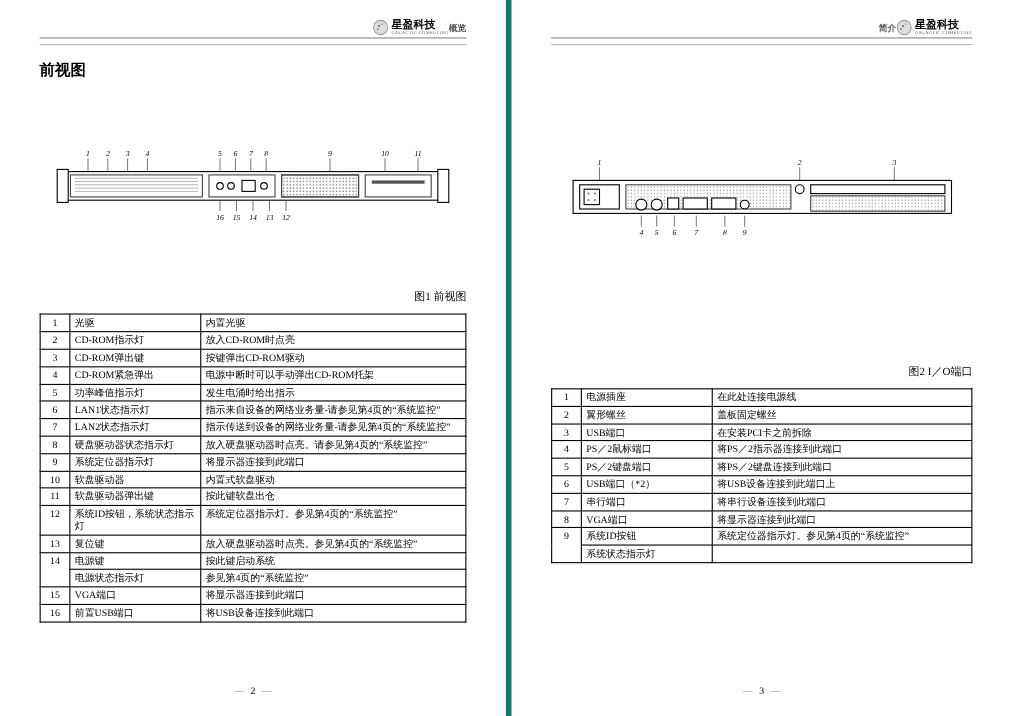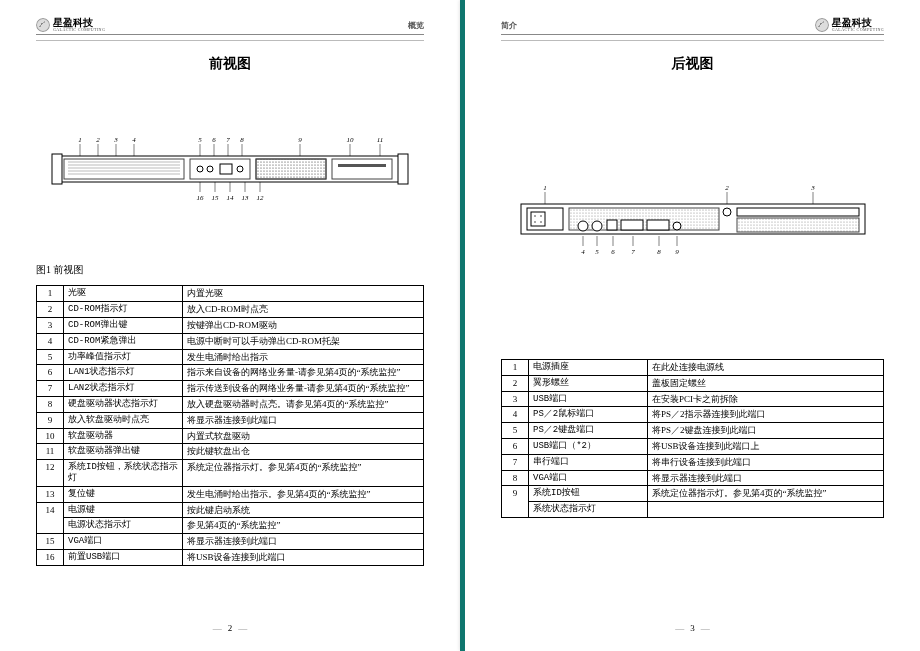--- a/index.html
+++ b/index.html
@@ -26,21 +26,21 @@
     position: relative;
     display: flex;
     flex-direction: column;
   }
   .page + .page {
     border-left: 5px solid #0f766e;
   }
   .page-header {
     display: flex;
     align-items: center;
-    justify-content: space-between;
+    justify-content: flex-end;
     border-bottom: 1px double #888;
     padding-bottom: 2px;
   }
   .page-header::after{
     content:"";
     position:absolute;
     left:36px; right:36px;
     top:40px;
     border-top:1px solid #bbb;
   }
@@ -63,50 +63,49 @@
   .logo-text {
     display:flex; flex-direction:column; line-height:1;
   }
   .logo-cn { font-size:10px; font-weight:bold; }
   .logo-en { font-size:4px; letter-spacing:0.4px; color:#555;}
   .header-label { font-size:8px; color:#555;font-weight:bold; }
   .section-title {
     font-size: 14px;
     font-weight: bold;
     margin: 20px 0 8px 0;
-    text-align: center;
   }
   .device-figure {
     background:#fff;
     padding:2px;
     margin:auto;
     text-align:center;
   }
   .device-svg { display:block; margin:0 auto;}
   .fig-caption {
-    text-align:left;
+    text-align:right;
     font-size:10px;
     margin:6px 0 8px 0;
   }
   table.component-table {
     border-collapse: collapse;
     width: 100%;
     font-size:9px;
     line-height:1.2;
   }
   table.component-table td {
     border:1px solid #000;
     padding:2px 4px;
     vertical-align:top;
   }
   table.component-table td.idx {
     width:18px;
     text-align:center;
   }
-  table.component-table td.col-name { width:110px;font-family:Liberation Mono, monospace; }
+  table.component-table td.col-name { width:110px; }
   .page-footer {
     margin-top:auto;
     text-align:center;
     font-size:9px;
     padding-top:6px;
   }
   .page-footer span {
     display:inline-block;
     padding:0 6px;
   }
@@ -238,42 +237,42 @@
             <td class="col-name">LAN2状态指示灯</td>
             <td>指示传送到设备的网络业务量-请参见第4页的“系统监控”</td>
           </tr>
           <tr>
             <td class="idx" rowspan="1">8</td>
             <td class="col-name">硬盘驱动器状态指示灯</td>
             <td>放入硬盘驱动器时点亮。请参见第4页的“系统监控”</td>
           </tr>
           <tr>
             <td class="idx" rowspan="1">9</td>
-            <td class="col-name">放入软盘驱动时点亮</td>
+            <td class="col-name">系统定位器指示灯</td>
             <td>将显示器连接到此端口</td>
           </tr>
           <tr>
             <td class="idx" rowspan="1">10</td>
             <td class="col-name">软盘驱动器</td>
             <td>内置式软盘驱动</td>
           </tr>
           <tr>
             <td class="idx" rowspan="1">11</td>
             <td class="col-name">软盘驱动器弹出键</td>
             <td>按此键软盘出仓</td>
           </tr>
           <tr>
             <td class="idx" rowspan="1">12</td>
             <td class="col-name">系统ID按钮，系统状态指示灯</td>
             <td>系统定位器指示灯。参见第4页的“系统监控”</td>
           </tr>
           <tr>
             <td class="idx" rowspan="1">13</td>
             <td class="col-name">复位键</td>
-            <td>发生电涌时给出指示。参见第4页的“系统监控”</td>
+            <td>放入硬盘驱动器时点亮。参见第4页的“系统监控”</td>
           </tr>
           <tr>
             <td class="idx" rowspan="2">14</td>
             <td class="col-name">电源键</td>
             <td>按此键启动系统</td>
           </tr>
           <tr>
             <td class="col-name">电源状态指示灯</td>
             <td>参见第4页的“系统监控”</td>
           </tr>
@@ -298,21 +297,20 @@
       <span class="header-label">简介</span>
       <div class="logo">
         <div class="logo-mark"></div>
         <div class="logo-text">
           <span class="logo-cn">星盈科技</span>
           <span class="logo-en">GALACTIC COMPUTING</span>
         </div>
       </div>
     </div>
 
-    <div class="section-title">后视图</div>
 
     <div class="device-figure">
       <svg class="device-svg" width="360" height="76" viewBox="0 0 360 76">
         <g id="rear-top-callouts" font-size="7" font-style="italic" text-anchor="middle" fill="#000">
             <text x="32" y="8">1</text>
             <line x1="32" y1="10" x2="32" y2="22" stroke="#000" stroke-width="0.5"></line>
             <text x="214" y="8">2</text>
             <line x1="214" y1="10" x2="214" y2="22" stroke="#000" stroke-width="0.5"></line>
             <text x="300" y="8">3</text>
             <line x1="300" y1="10" x2="300" y2="22" stroke="#000" stroke-width="0.5"></line>
@@ -345,20 +343,21 @@
             <line x1="100" y1="54" x2="100" y2="64" stroke="#000" stroke-width="0.5"></line>
             <text x="120" y="72">7</text>
             <line x1="120" y1="54" x2="120" y2="64" stroke="#000" stroke-width="0.5"></line>
             <text x="146" y="72">8</text>
             <line x1="146" y1="54" x2="146" y2="64" stroke="#000" stroke-width="0.5"></line>
             <text x="164" y="72">9</text>
             <line x1="164" y1="54" x2="164" y2="64" stroke="#000" stroke-width="0.5"></line>
           </g>
       </svg>
     </div>
+    <div class="fig-caption">图2  I／O端口</div>
 
     <table class="component-table">
       <tbody id="rear-table-body">
           <tr>
             <td class="idx" rowspan="1">1</td>
             <td class="col-name">电源插座</td>
             <td>在此处连接电源线</td>
           </tr>
           <tr>
             <td class="idx" rowspan="1">2</td>

